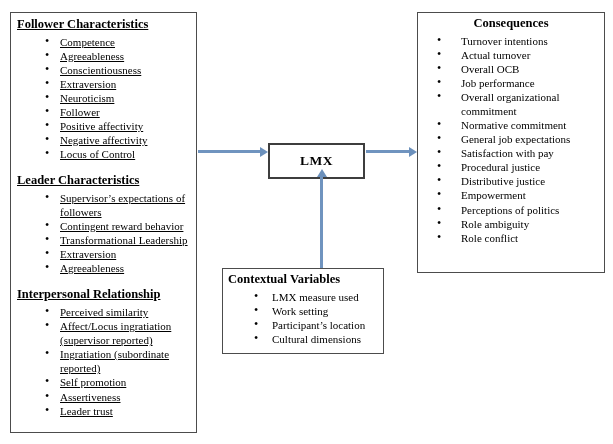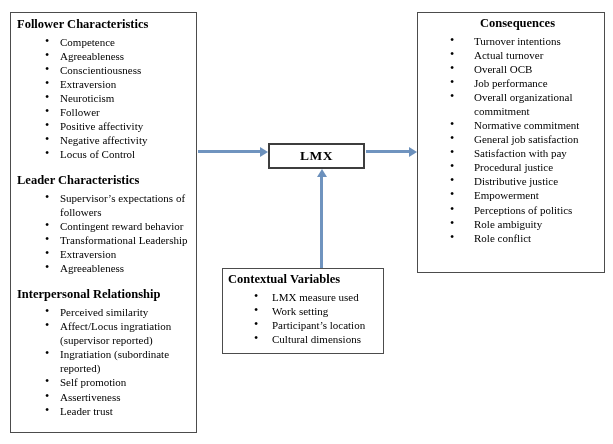--- a/index.html
+++ b/index.html
@@ -5,27 +5,27 @@
   html,body { margin:0; padding:0; background:#ffffff; }
   .canvas {
     position:relative; width:613px; height:444px; background:#ffffff;
     font-family:"Liberation Serif","DejaVu Serif",serif; color:#000;
     overflow:hidden;
   }
   .box {
     position:absolute; background:#ffffff; box-sizing:border-box;
     border:1.5px solid #4c4c4c;
   }
-  #followers-box { left:10px; top:12px; width:187px; height:421px; padding:4px 3px 12px 6px; }
+  #followers-box { left:10px; top:12px; width:187px; height:421px; padding:4px 3px 12px 6px;text-decoration:underline; }
   #lmx-box {
-    left:268px; top:143px; width:97px; height:26px; border:2px solid #3e3e3e;
+    left:268px; top:143px; width:97px; height:36px; border:2px solid #3e3e3e;
     display:flex; align-items:center; justify-content:center;
     font-weight:bold; font-size:13.5px; letter-spacing:0.5px;
   }
-  #consequences-box { left:417px; top:12px; width:188px; height:261px; padding:3px 2px 0 15px; }
+  #consequences-box { left:417px; top:12px; width:188px; height:261px; padding:3px 2px 0 2px; }
   #contextual-box { left:222px; top:268px; width:162px; height:86px; padding:3px 2px 0 5px; }
 
   .section-heading { font-size:12.5px; font-weight:bold; margin:0; line-height:1.25; }
   .section { margin-top:12px; }
   .section:first-child { margin-top:0; }
   .centered { text-align:center; }
 
   ul.bullets { list-style:none; margin:2px 0 0 0; padding:0 0 0 28px; }
   ul.bullets li {
     position:relative; padding-left:15px; font-size:11px; line-height:1.28;
@@ -98,21 +98,21 @@
 
   <div class="box" id="consequences-box">
     <div class="section-heading centered">Consequences</div>
     <ul class="bullets">
       <li>Turnover intentions</li>
       <li>Actual turnover</li>
       <li>Overall OCB</li>
       <li>Job performance</li>
       <li>Overall organizational commitment</li>
       <li>Normative commitment</li>
-      <li>General job satisfaction</li>
+      <li>General job expectations</li>
       <li>Satisfaction with pay</li>
       <li>Procedural justice</li>
       <li>Distributive justice</li>
       <li>Empowerment</li>
       <li>Perceptions of politics</li>
       <li>Role ambiguity</li>
       <li>Role conflict</li>
     </ul>
   </div>
 

